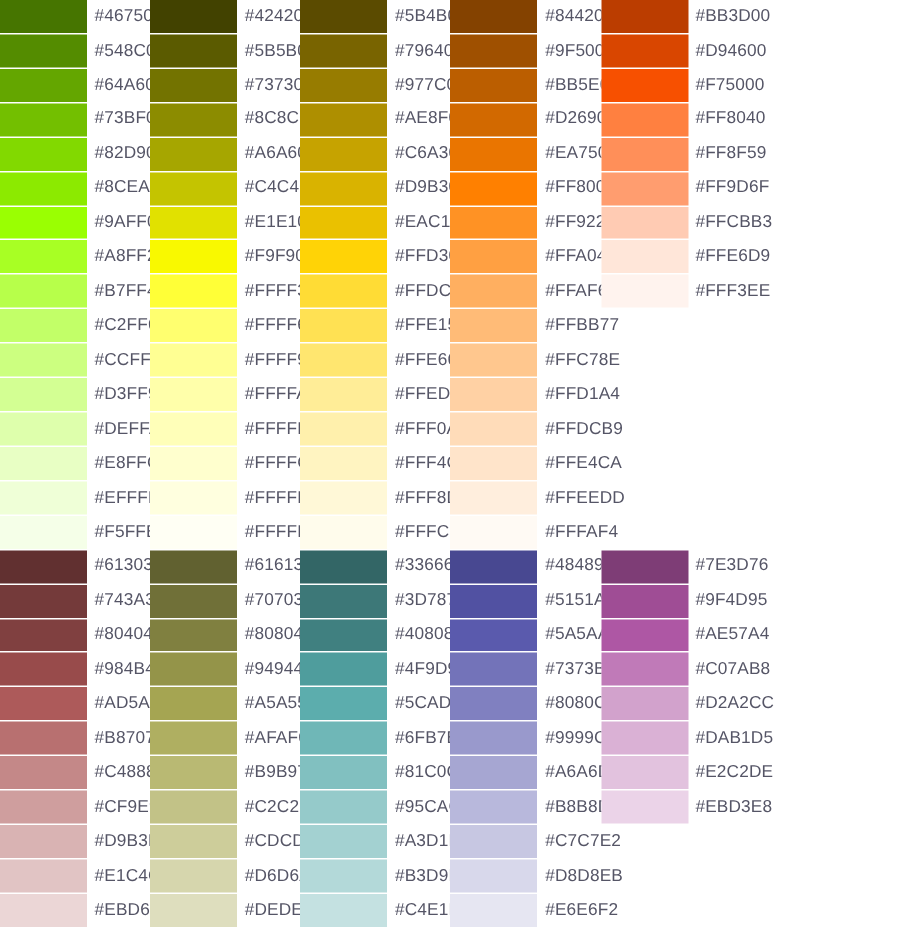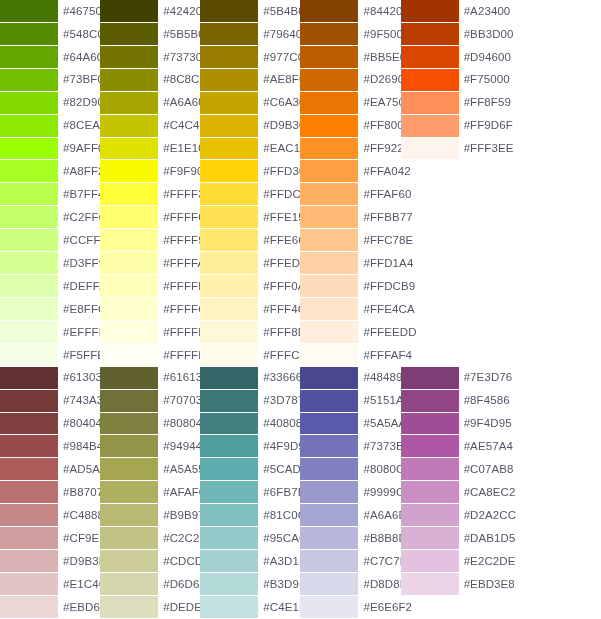--- a/index.html
+++ b/index.html
@@ -317,44 +317,52 @@
           <div class="swatch" style="background-color: rgb(255, 238, 221);"></div>
           <div class="hex">#FFEEDD</div>
         </div>
         <div class="cell">
           <div class="swatch" style="background-color: rgb(255, 250, 244);"></div>
           <div class="hex">#FFFAF4</div>
         </div>
       </div>
       <div class="column">
         <div class="cell">
-          <div class="swatch" style="background-color: rgb(162, 52, 0);"></div>
-          <div class="hex">#A23400</div>
-        </div>
-        <div class="cell">
           <div class="swatch" style="background-color: rgb(187, 61, 0);"></div>
           <div class="hex">#BB3D00</div>
         </div>
         <div class="cell">
           <div class="swatch" style="background-color: rgb(217, 70, 0);"></div>
           <div class="hex">#D94600</div>
         </div>
         <div class="cell">
           <div class="swatch" style="background-color: rgb(247, 80, 0);"></div>
           <div class="hex">#F75000</div>
         </div>
         <div class="cell">
+          <div class="swatch" style="background-color: rgb(255, 128, 64);"></div>
+          <div class="hex">#FF8040</div>
+        </div>
+        <div class="cell">
           <div class="swatch" style="background-color: rgb(255, 143, 89);"></div>
           <div class="hex">#FF8F59</div>
         </div>
         <div class="cell">
           <div class="swatch" style="background-color: rgb(255, 157, 111);"></div>
           <div class="hex">#FF9D6F</div>
         </div>
         <div class="cell">
+          <div class="swatch" style="background-color: rgb(255, 203, 179);"></div>
+          <div class="hex">#FFCBB3</div>
+        </div>
+        <div class="cell">
+          <div class="swatch" style="background-color: rgb(255, 230, 217);"></div>
+          <div class="hex">#FFE6D9</div>
+        </div>
+        <div class="cell">
           <div class="swatch" style="background-color: rgb(255, 243, 238);"></div>
           <div class="hex">#FFF3EE</div>
         </div>
       </div>
     </div>
   <div class="block block-b">
       <div class="column">
         <div class="cell">
           <div class="swatch" style="background-color: rgb(97, 48, 48);"></div>
           <div class="hex">#613030</div>
@@ -553,38 +561,30 @@
           <div class="swatch" style="background-color: rgb(243, 243, 250);"></div>
           <div class="hex">#F3F3FA</div>
         </div>
       </div>
       <div class="column">
         <div class="cell">
           <div class="swatch" style="background-color: rgb(126, 61, 118);"></div>
           <div class="hex">#7E3D76</div>
         </div>
         <div class="cell">
-          <div class="swatch" style="background-color: rgb(143, 69, 134);"></div>
-          <div class="hex">#8F4586</div>
-        </div>
-        <div class="cell">
           <div class="swatch" style="background-color: rgb(159, 77, 149);"></div>
           <div class="hex">#9F4D95</div>
         </div>
         <div class="cell">
           <div class="swatch" style="background-color: rgb(174, 87, 164);"></div>
           <div class="hex">#AE57A4</div>
         </div>
         <div class="cell">
           <div class="swatch" style="background-color: rgb(192, 122, 184);"></div>
           <div class="hex">#C07AB8</div>
-        </div>
-        <div class="cell">
-          <div class="swatch" style="background-color: rgb(202, 142, 194);"></div>
-          <div class="hex">#CA8EC2</div>
         </div>
         <div class="cell">
           <div class="swatch" style="background-color: rgb(210, 162, 204);"></div>
           <div class="hex">#D2A2CC</div>
         </div>
         <div class="cell">
           <div class="swatch" style="background-color: rgb(218, 177, 213);"></div>
           <div class="hex">#DAB1D5</div>
         </div>
         <div class="cell">

